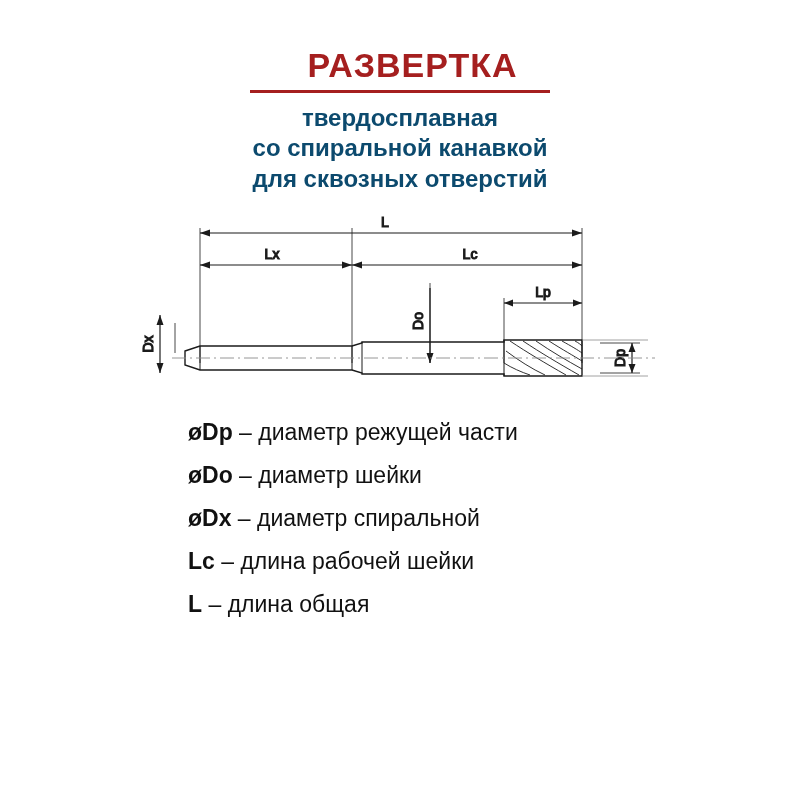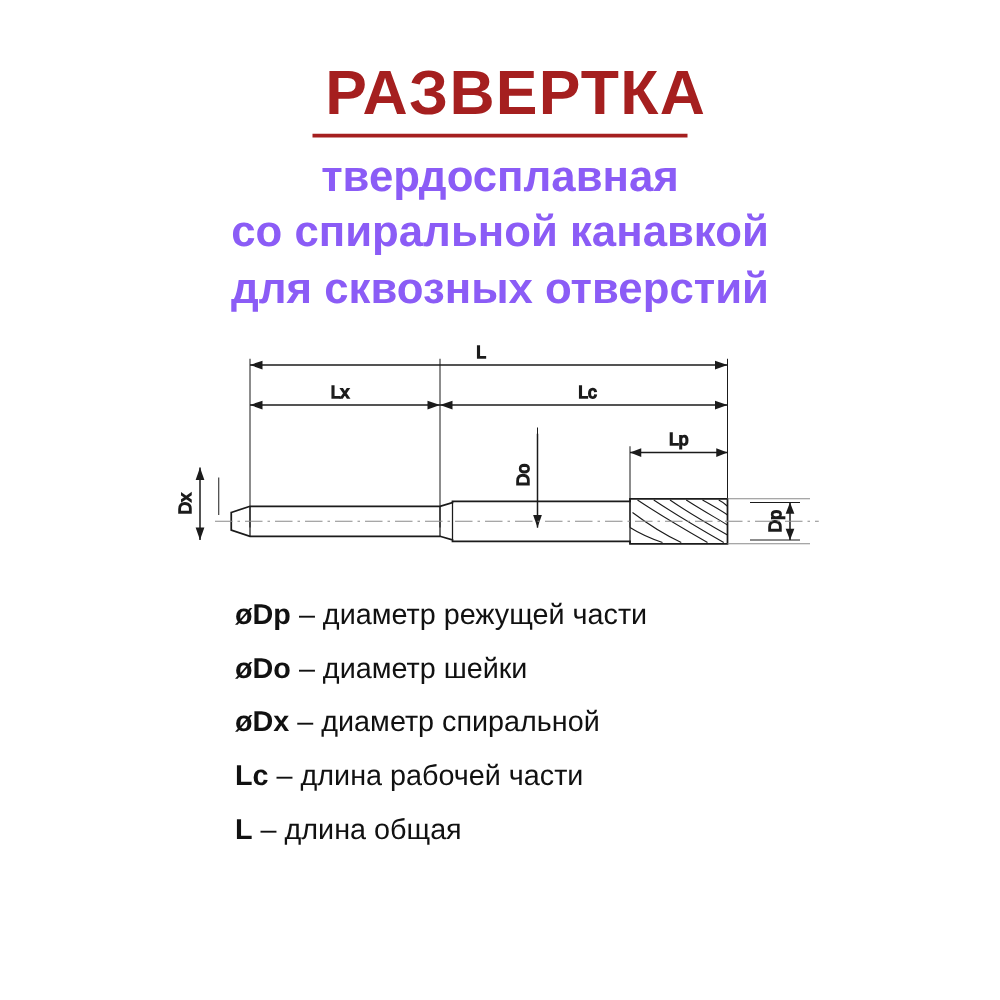--- a/index.html
+++ b/index.html
@@ -19,38 +19,38 @@
     width: 800px;
     height: 800px;
     position: relative;
     box-sizing: border-box;
   }
   .title-block {
     text-align: center;
     padding-top: 48px;
   }
   .main-title {
-    font-size: 50px;
+    font-size: 34px;
     font-weight: bold;
     letter-spacing: 1px;
     color: #a51f1f;
     line-height: 1.05;
     margin: 0;
     padding-left: 25px;
   }
   .title-underline {
     width: 300px;
     height: 3px;
     background: #a51f1f;
     margin: 6px auto 10px auto;
   }
   .subtitle {
-    font-size: 35px;
+    font-size: 24px;
     font-weight: bold;
-    color: #8b5cf6;
+    color: #0c4a6e;
     line-height: 1.28;
     margin: 0 auto;
     max-width: 560px;
   }
   .drawing-wrap {
     position: relative;
     width: 800px;
     height: 200px;
     margin-top: 8px;
   }
@@ -174,20 +174,20 @@
     <li>
       <span class="sym">øDp</span><span class="desc"> – </span><span class="desc">диаметр режущей части</span>
     </li>
     <li>
       <span class="sym">øDo</span><span class="desc"> – </span><span class="desc">диаметр шейки</span>
     </li>
     <li>
       <span class="sym">øDx</span><span class="desc"> – </span><span class="desc">диаметр спиральной</span>
     </li>
     <li>
-      <span class="sym">Lc</span><span class="desc"> – </span><span class="desc">длина рабочей части</span>
+      <span class="sym">Lc</span><span class="desc"> – </span><span class="desc">длина рабочей шейки</span>
     </li>
     <li>
       <span class="sym">L</span><span class="desc"> – </span><span class="desc">длина общая</span>
     </li>
   </ul>
 
 </div>
 
 </body></html>

